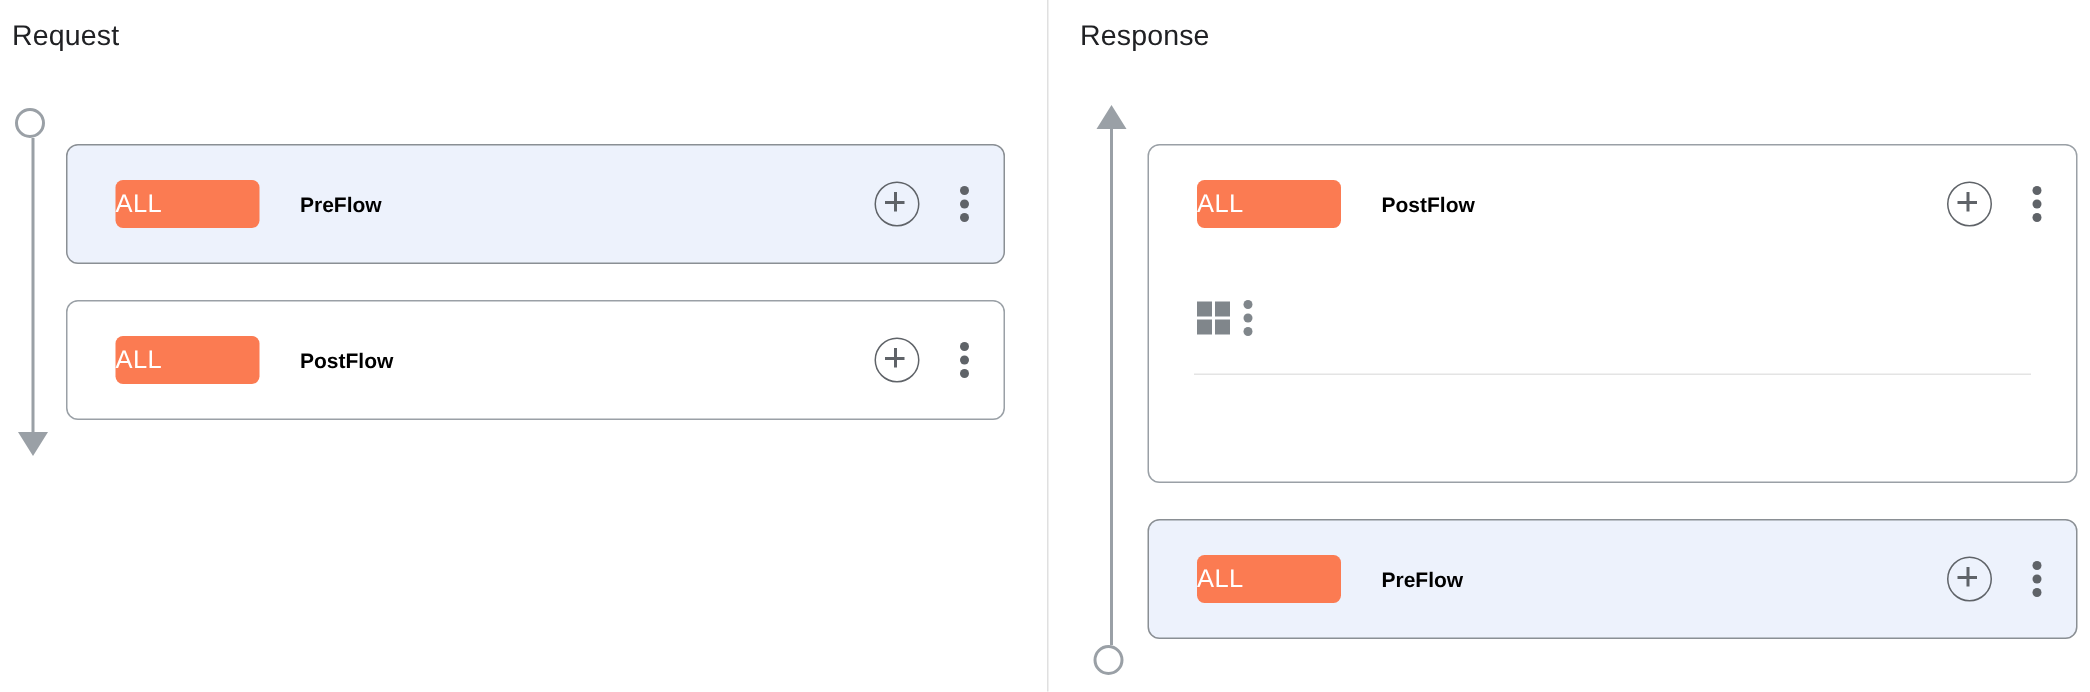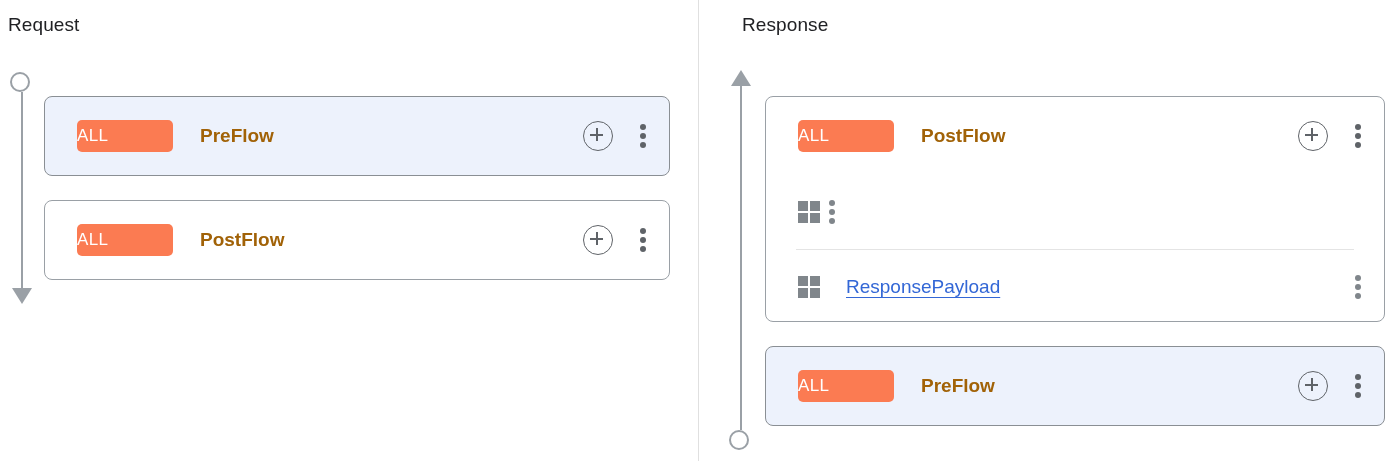--- a/index.html
+++ b/index.html
@@ -42,21 +42,21 @@
 
   .panel-title {
     position: absolute;
     font-size: 19px;
     font-weight: 400;
     color: #202124;
     letter-spacing: .1px;
     white-space: nowrap;
   }
   .panel-request  .panel-title { left: 8px;  top: 14px; }
-  .panel-response .panel-title { left: 43px; top: 14px; }
+  .panel-response .panel-title { left: 21px; top: 14px; }
 
   
   .rail {
     position: absolute;
     width: 24px;
   }
   .rail-line {
     position: absolute;
     left: 11px;
     width: 2px;
@@ -136,23 +136,23 @@
     text-align: left;
     border-radius: 5px;
     background: #fb7b52;
     color: #ffffff;
     font-size: 17px;
     letter-spacing: .3px;
   }
 
   .flow-name {
     margin-left: 27px;
-    font-size: 19px;
+    font-size: 14px;
     font-weight: 700;
-    color: #a16207;
+    color: #000000;
     white-space: nowrap;
     flex: 1 1 auto;
   }
 
   
   .policy-row {
     position: relative;
     display: flex;
     align-items: center;
     height: 74px;
@@ -315,34 +315,20 @@
       </div>
       <div class="icon-kebab">
         <i></i>
           <i></i>
           <i></i>
       </div>
     </div>
 
     <div class="row-divider"></div>
 
-    <div class="policy-row">
-      <div class="drag-grid">
-        <i></i>
-          <i></i>
-          <i></i>
-          <i></i>
-      </div>
-      <a class="policy-link">ResponsePayload</a>
-      <div class="icon-kebab">
-        <i></i>
-          <i></i>
-          <i></i>
-      </div>
-    </div>
   </div>
 
   <div class="flow-card selected card-res-preflow">
     <div class="flow-row">
       <div class="badge-all">ALL</div>
       <div class="flow-name">PreFlow</div>
       <div class="icon-plus"></div>
       <div class="icon-kebab">
         <i></i>
           <i></i>

